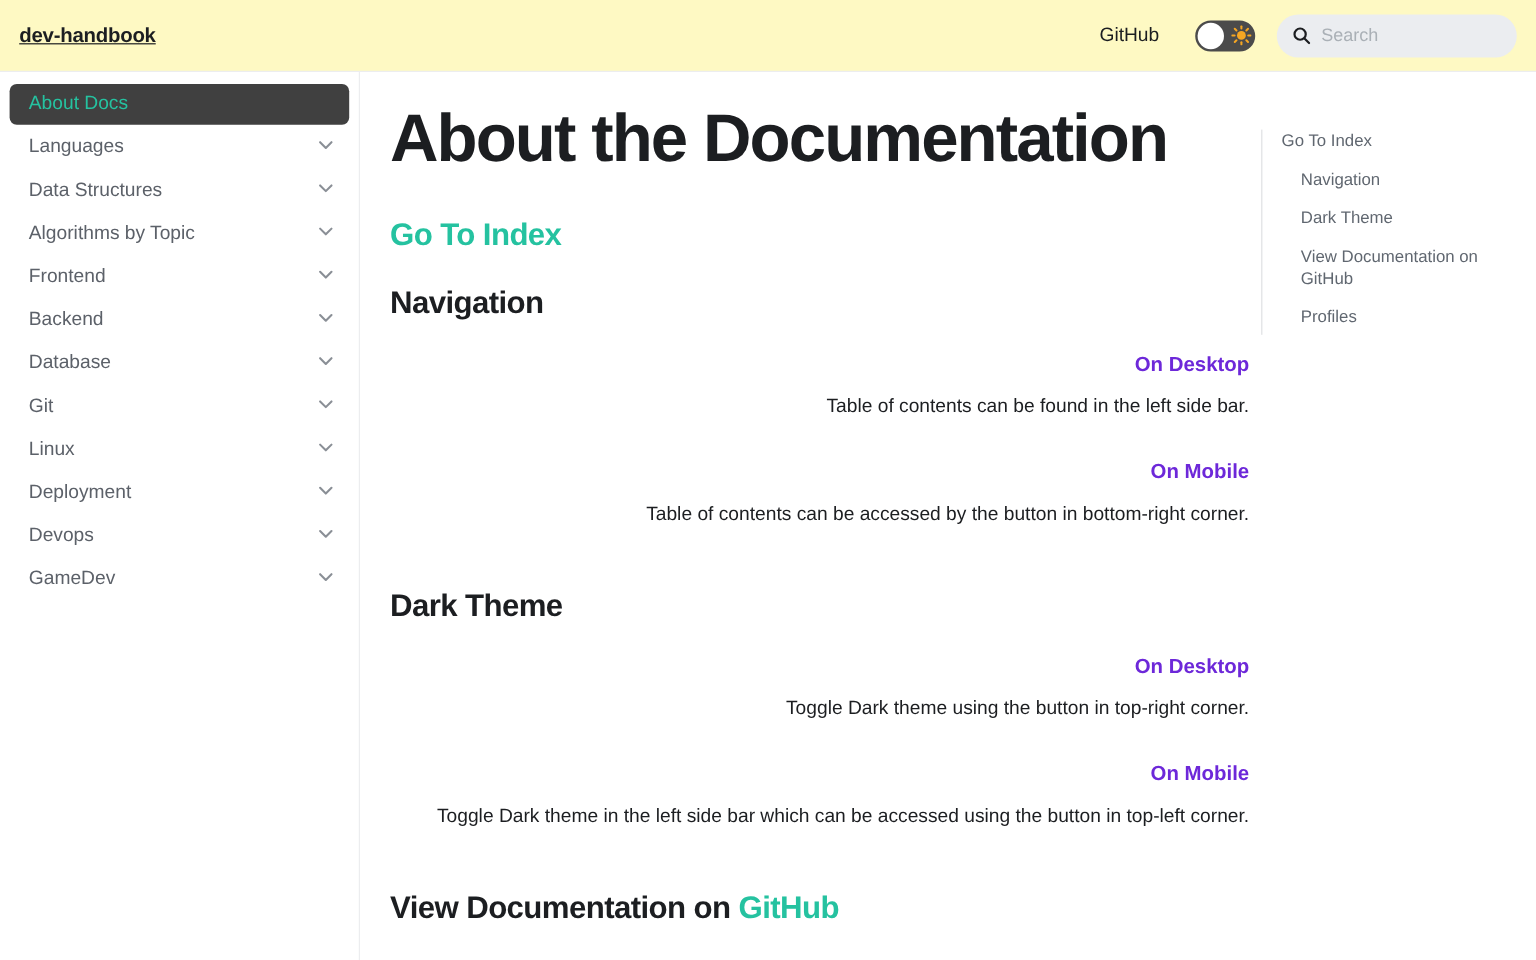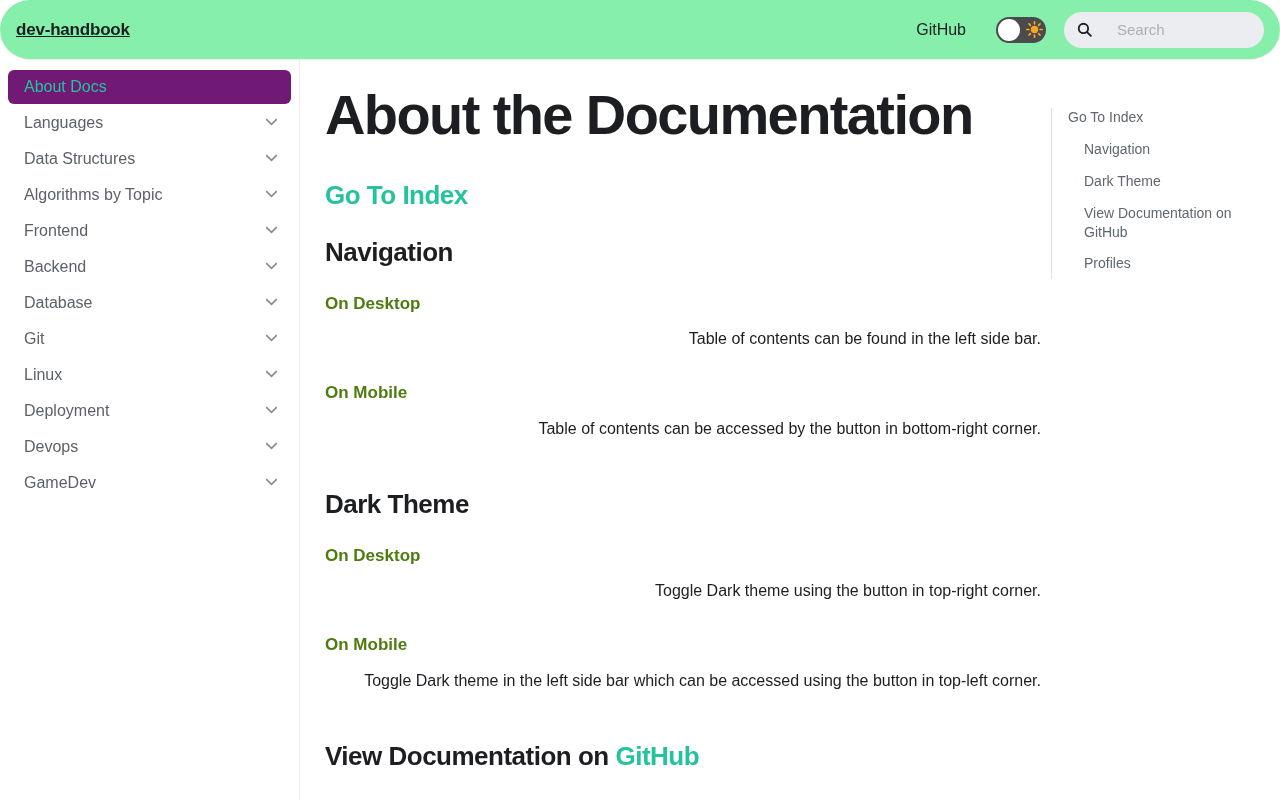--- a/index.html
+++ b/index.html
@@ -13,27 +13,26 @@
     font-family: "Liberation Sans", sans-serif;
     -webkit-font-smoothing: antialiased;
   }
 
   
   .navbar {
     position: absolute;
     top: 0; left: 0;
     width: 1280px;
     height: 60px;
-    background: #86efac;
+    background: #fef9c3;
     border-bottom: 1px solid #ecedef;
     display: flex;
     align-items: center;
     padding: 0 16px;
     z-index: 20;
-    border-radius: 30px;
   }
   .brand {
     font-size: 17px;
     font-weight: bold;
     color: #1c1e21;
     letter-spacing: -0.2px;
     padding-left: 0px;
   }
   .navbar-right {
     margin-left: auto;
@@ -82,21 +81,21 @@
 
   
   .searchbox {
     width: 200px;
     height: 36px;
     background: #ebedf0;
     border-radius: 18px;
     display: flex;
     align-items: center;
     padding: 0 12px;
-    gap: 24px;
+    gap: 8px;
     margin-left: 4px;
   }
   .searchbox svg { flex: none; display: block; }
   .search-input {
     border: none;
     outline: none;
     background: transparent;
     font-family: "Liberation Sans", sans-serif;
     font-size: 15px;
     color: #1c1e21;
@@ -125,21 +124,21 @@
     margin-bottom: 2px;
     cursor: pointer;
   }
   .menu-item .label {
     font-size: 16px;
     color: #5c6169;
     line-height: 1;
     white-space: nowrap;
   }
   .menu-item.active {
-    background: #701a75;
+    background: #404040;
   }
   .menu-item.active .label {
     color: #25c2a0;
   }
   .menu-item .chev {
     margin-left: auto;
     flex: none;
     display: block;
   }
 
@@ -171,23 +170,24 @@
     font-weight: bold;
     letter-spacing: -0.5px;
     color: #1c1e21;
     margin-bottom: 26px;
     line-height: 1.2;
   }
   h2.doc-h2.teal { color: #25c2a0; }
   h3.doc-h3 {
     font-size: 17px;
     font-weight: bold;
-    color: #4d7c0f;
+    color: #6d28d9;
     margin-bottom: 13px;
     line-height: 1.2;
+    text-align: right;
   }
   p.doc-p {
     font-size: 16px;
     color: #1c1e21;
     line-height: 1.5;
     margin-bottom: 32px;
     text-align: right;
   }
   p.doc-p.tight { margin-bottom: 26px; }
   .sec-gap { height: 16px; }

